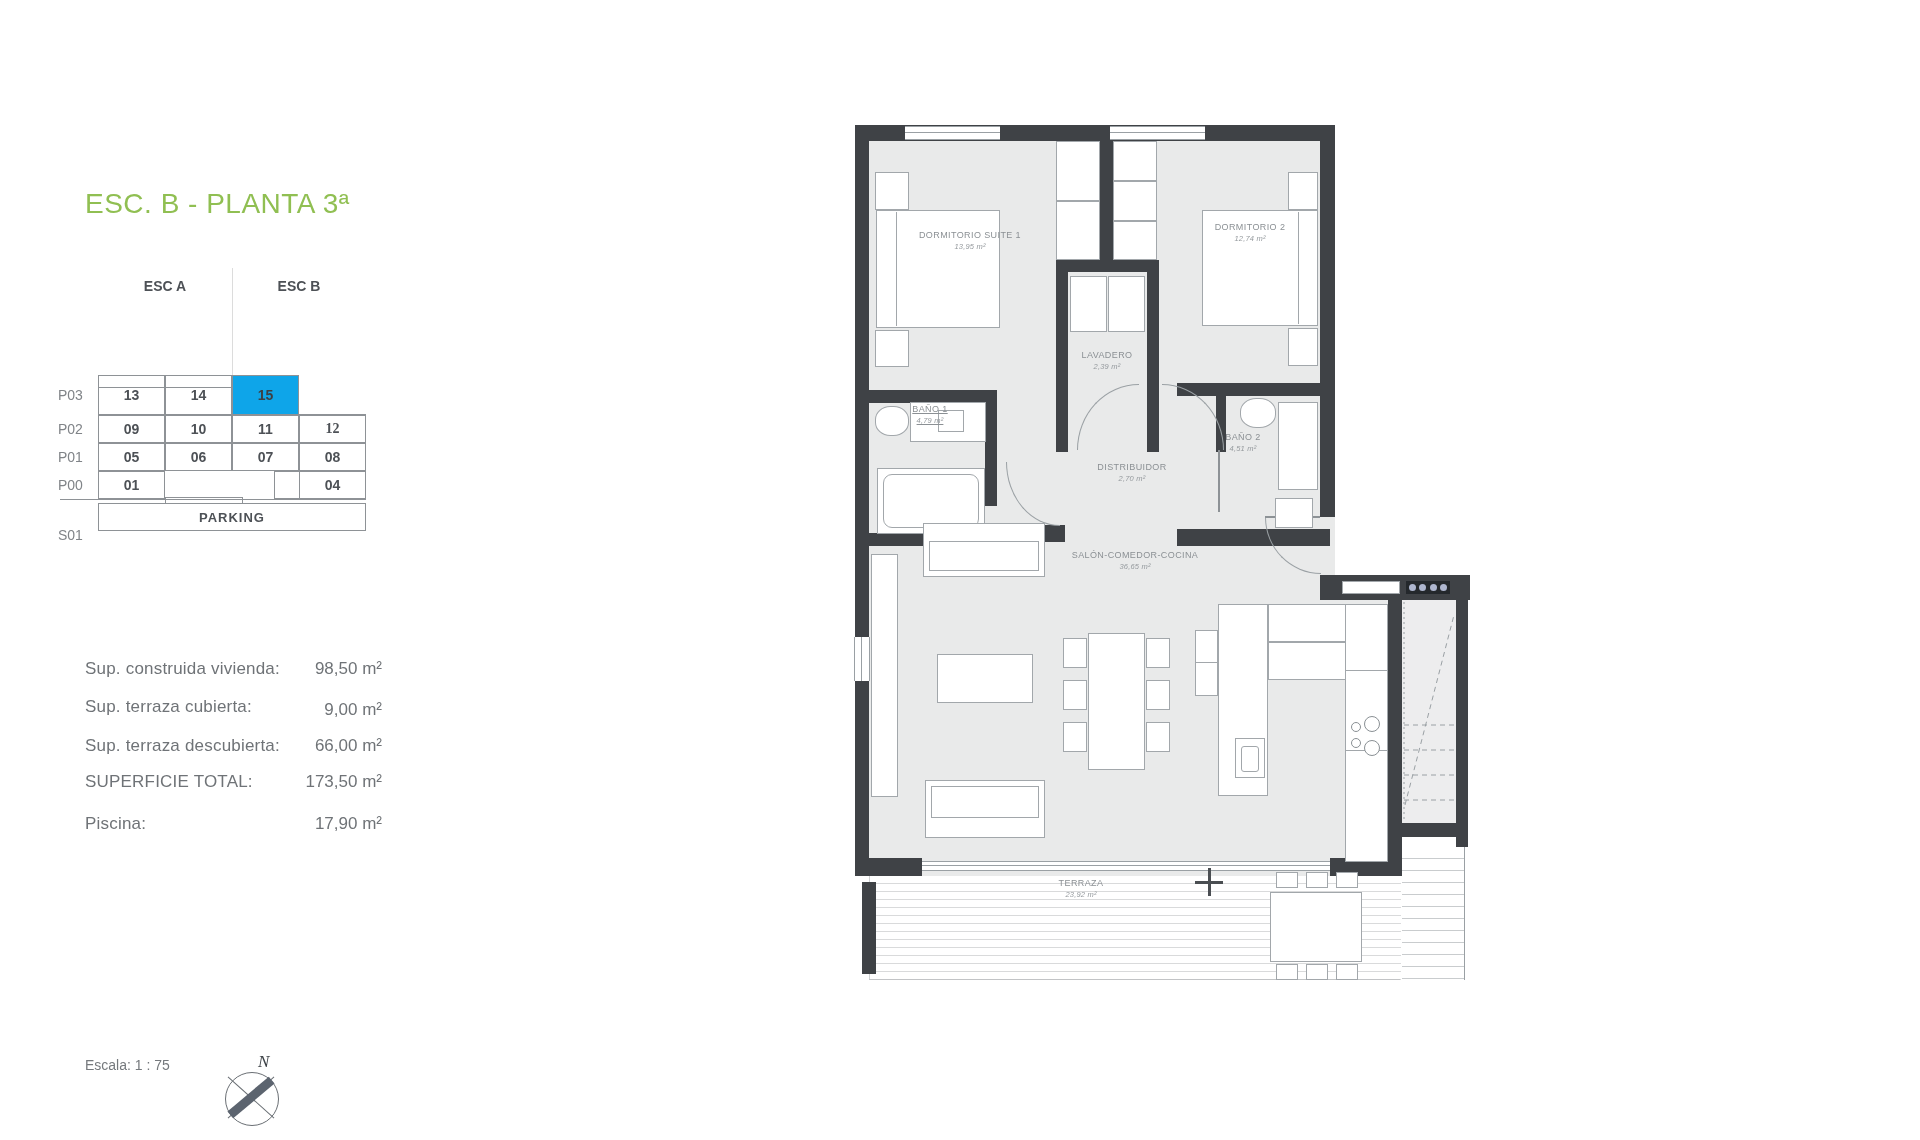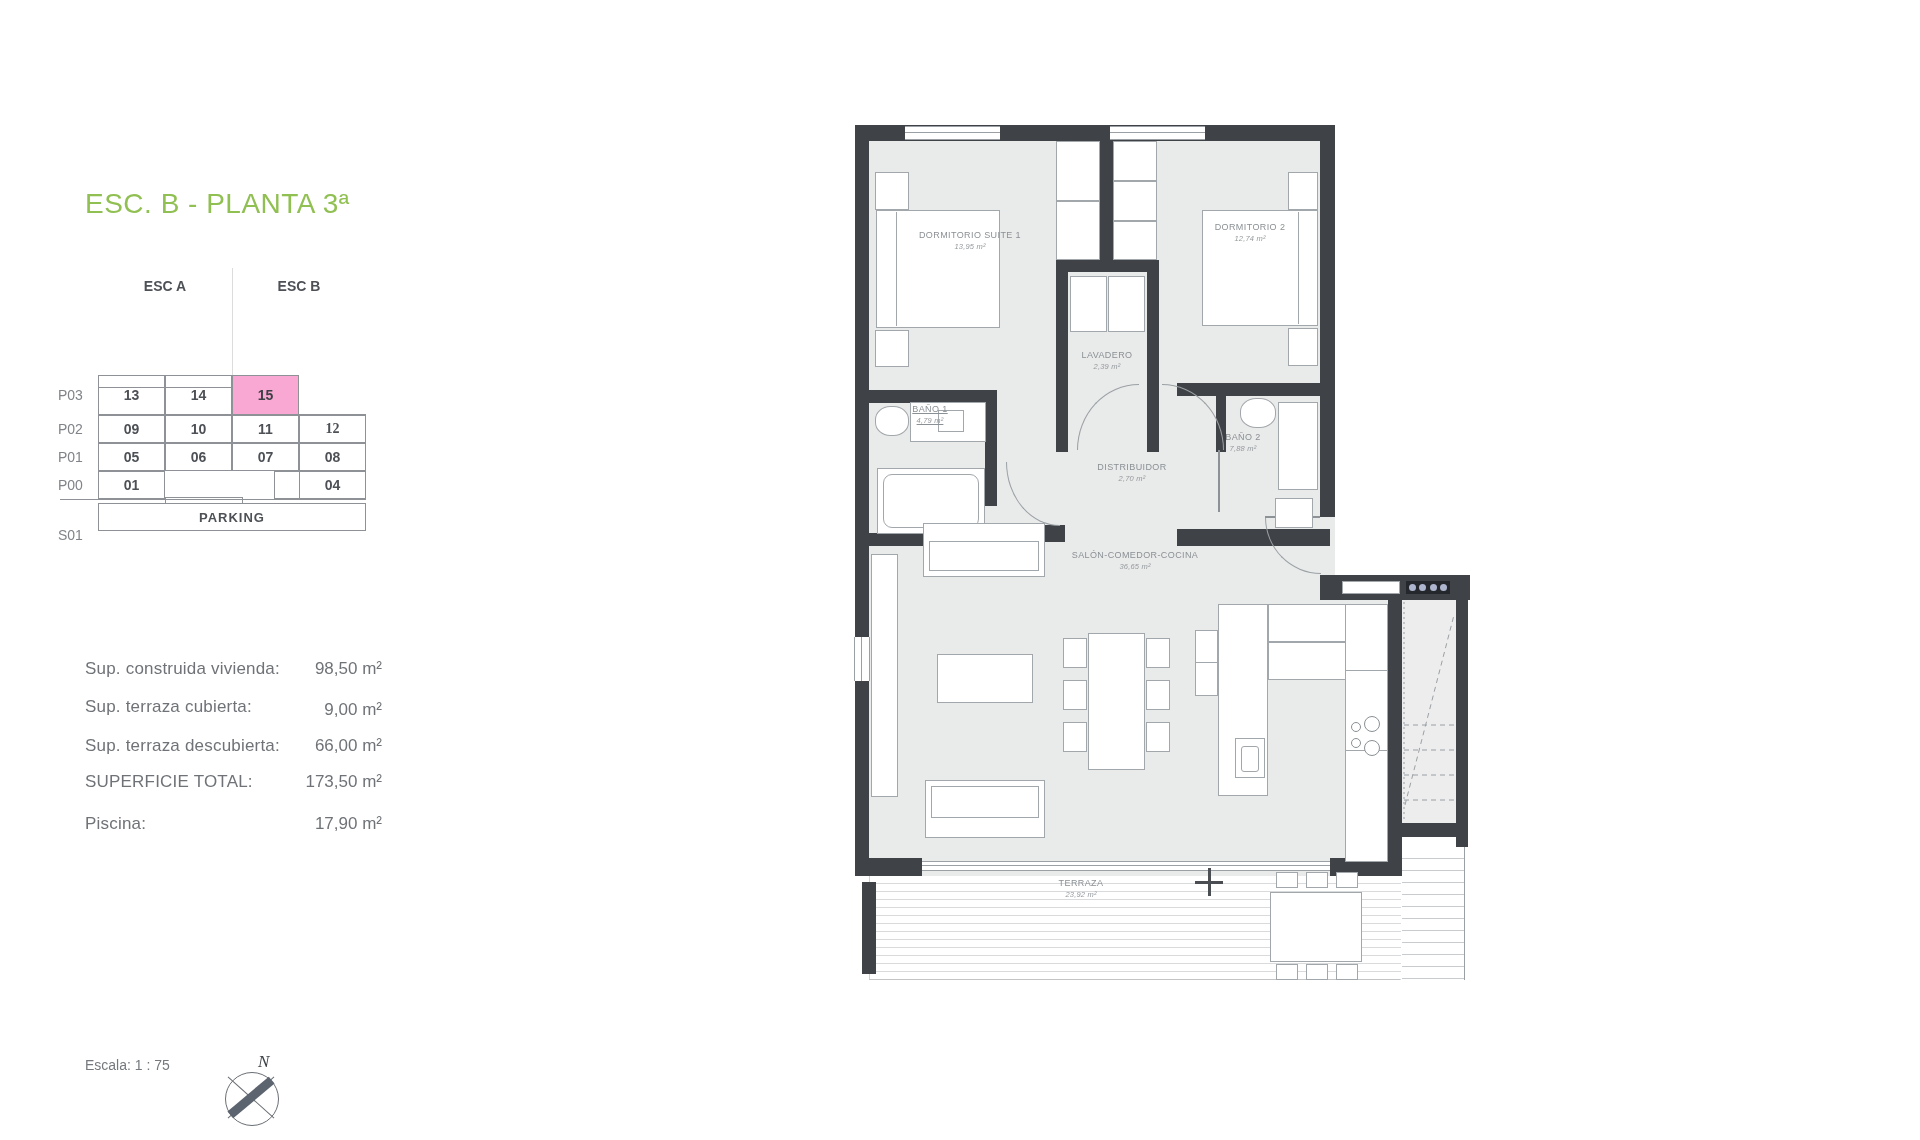--- a/index.html
+++ b/index.html
@@ -3,21 +3,21 @@
 <meta charset="utf-8">
 <style>
   html,body{margin:0;padding:0;background:#fff;}
   .page{position:relative;width:1920px;height:1140px;background:#fff;overflow:hidden;
         font-family:"Liberation Sans",sans-serif;color:#6f7377;}
   
   .title{position:absolute;left:85px;top:188px;font-size:28px;letter-spacing:.5px;color:#90bf52;font-weight:400;}
   .tbl-head{position:absolute;width:134px;height:20px;text-align:center;font-size:14px;font-weight:bold;color:#4d5156;}
   .tbl-cell{position:absolute;box-sizing:border-box;border:1px solid #8e9296;background:#fff;
             display:flex;align-items:center;justify-content:center;font-size:14px;font-weight:bold;color:#4d5156;}
-  .tbl-cell.green{background:#f9a8d4;color:#3d4044;}
+  .tbl-cell.green{background:#0ea5e9;color:#3d4044;}
   .tbl-rowlab{position:absolute;width:36px;font-size:14px;color:#808488;display:flex;align-items:center;}
   .tline{position:absolute;background:#8e9296;}
   .fline{position:absolute;background:#dcdcdc;}
   .area-row-label{position:absolute;left:85px;font-size:17px;color:#6f7377;letter-spacing:.2px;}
   .area-row-value{position:absolute;left:270px;width:112px;text-align:right;font-size:17px;color:#6f7377;}
   .scale-note{position:absolute;left:85px;top:1057px;font-size:14px;color:#75797d;}
   .compass-circle{position:absolute;left:225px;top:1072px;width:52px;height:52px;border:1.5px solid #6a6f74;border-radius:50%;}
   .compass-x{position:absolute;width:62px;height:1px;background:#6a6f74;left:220px;top:1097px;}
   .compass-needle{position:absolute;left:224px;top:1093px;width:54px;height:9px;background:#5c646f;transform:rotate(-40deg);}
   .compass-n{position:absolute;left:258px;top:1052px;font-size:17px;font-style:italic;color:#3e4348;font-family:"Liberation Serif",serif;}
@@ -243,21 +243,21 @@
     <div class="room-label" style="left:208px;top:240px;width:98px;">
       <span>LAVADERO</span>
       <span class="ar">2,39 m²</span>
     </div>
     <div class="room-label" style="left:48px;top:294px;width:64px;text-decoration:underline;">
       <span>BAÑO 1</span>
       <span class="ar">4,79 m²</span>
     </div>
     <div class="room-label" style="left:358px;top:322px;width:70px;">
       <span>BAÑO 2</span>
-      <span class="ar">7,88 m²</span>
+      <span class="ar">4,51 m²</span>
     </div>
     <div class="room-label" style="left:232px;top:352px;width:100px;">
       <span>DISTRIBUIDOR</span>
       <span class="ar">2,70 m²</span>
     </div>
     <div class="room-label" style="left:205px;top:440px;width:160px;">
       <span>SALÓN-COMEDOR-COCINA</span>
       <span class="ar">36,65 m²</span>
     </div>
     <div class="room-label" style="left:171px;top:768px;width:120px;">

